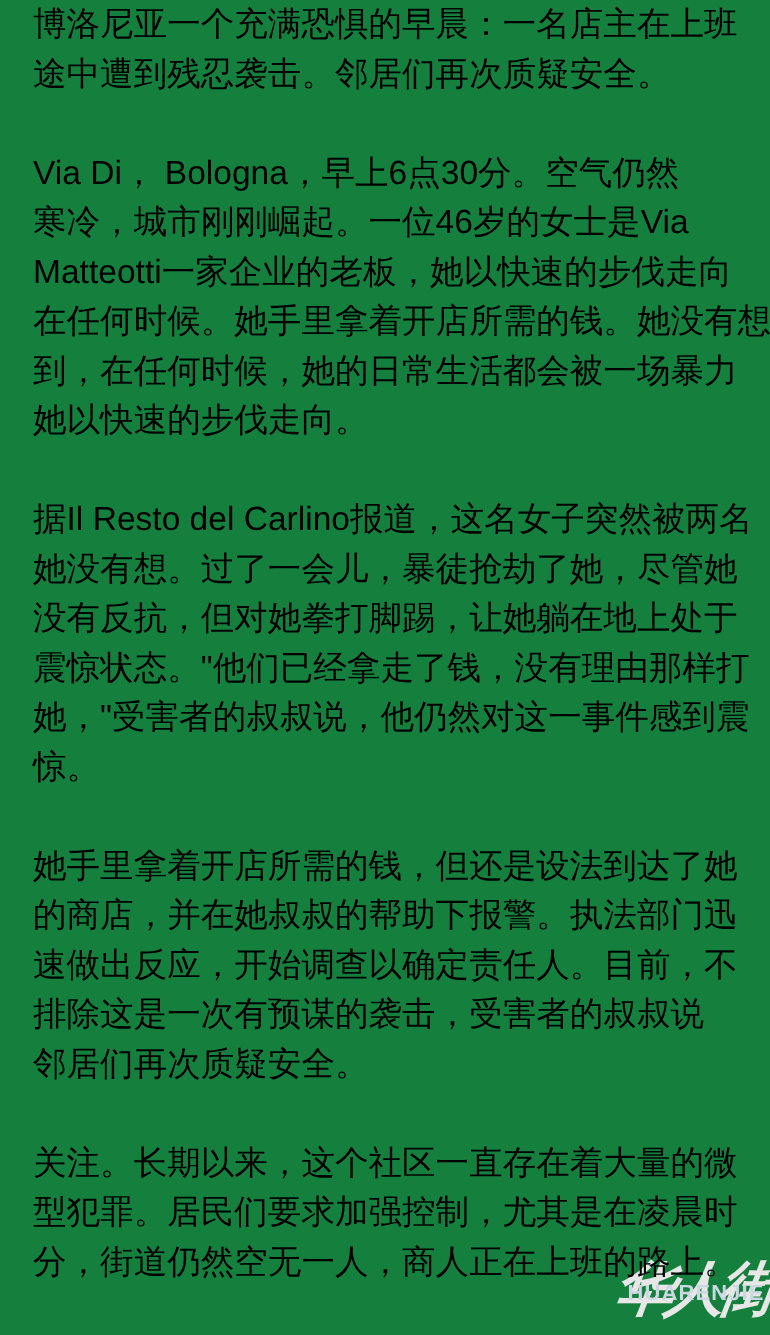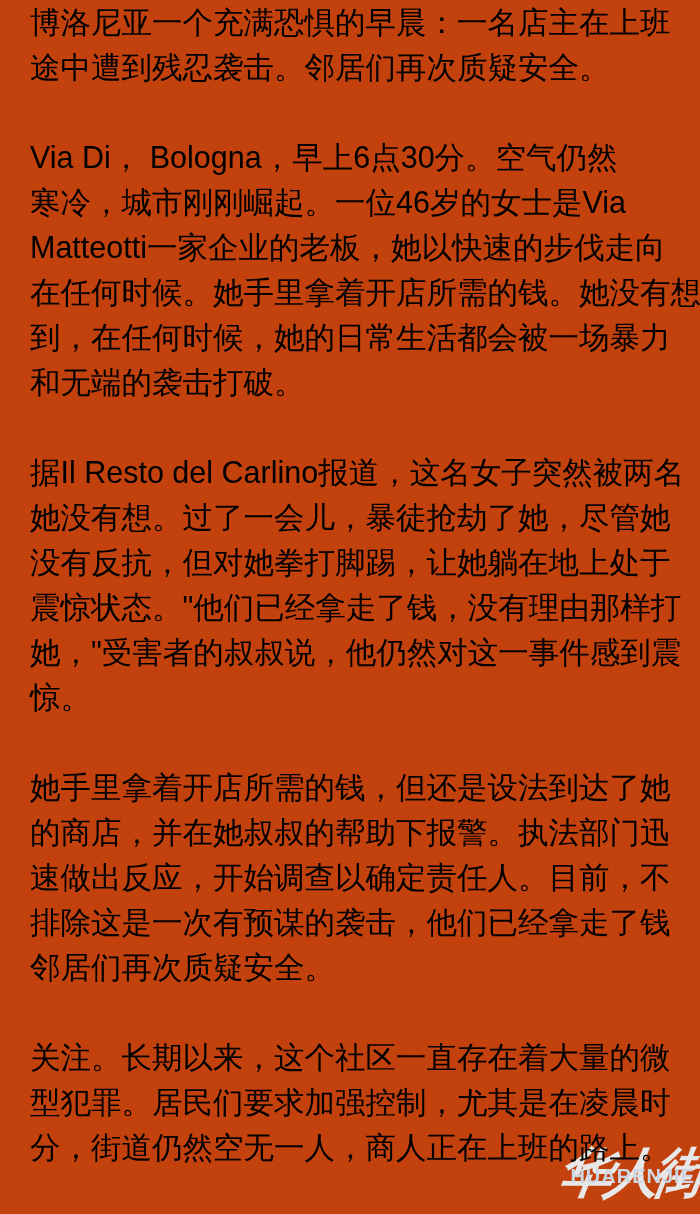--- a/index.html
+++ b/index.html
@@ -4,21 +4,21 @@
 <style>
   html, body {
     margin: 0;
     padding: 0;
     background: #ffffff;
   }
   .page {
     position: relative;
     width: 700px;
     height: 1214px;
-    background: #c2410c;
+    background: #15803d;
     overflow: hidden;
     font-family: "Liberation Sans", "DejaVu Sans", sans-serif;
   }
   .article {
     position: absolute;
     left: 30px;
     top: 0;
     width: 660px;
     color: #000000;
     font-size: 30.5px;
@@ -74,35 +74,35 @@
       <div class="paragraph">
         <div class="line">博洛尼亚一个充满恐惧的早晨：一名店主在上班</div>
         <div class="line">途中遭到残忍袭击。邻居们再次质疑安全。</div>
       </div>
       <div class="paragraph">
         <div class="line">Via Di， Bologna，早上6点30分。空气仍然</div>
         <div class="line">寒冷，城市刚刚崛起。一位46岁的女士是Via</div>
         <div class="line">Matteotti一家企业的老板，她以快速的步伐走向</div>
         <div class="line">在任何时候。她手里拿着开店所需的钱。她没有想</div>
         <div class="line">到，在任何时候，她的日常生活都会被一场暴力</div>
-        <div class="line">和无端的袭击打破。</div>
+        <div class="line">她以快速的步伐走向。</div>
       </div>
       <div class="paragraph">
         <div class="line">据Il Resto del Carlino报道，这名女子突然被两名</div>
         <div class="line">她没有想。过了一会儿，暴徒抢劫了她，尽管她</div>
         <div class="line">没有反抗，但对她拳打脚踢，让她躺在地上处于</div>
         <div class="line">震惊状态。"他们已经拿走了钱，没有理由那样打</div>
         <div class="line">她，"受害者的叔叔说，他仍然对这一事件感到震</div>
         <div class="line">惊。</div>
       </div>
       <div class="paragraph">
         <div class="line">她手里拿着开店所需的钱，但还是设法到达了她</div>
         <div class="line">的商店，并在她叔叔的帮助下报警。执法部门迅</div>
         <div class="line">速做出反应，开始调查以确定责任人。目前，不</div>
-        <div class="line">排除这是一次有预谋的袭击，他们已经拿走了钱</div>
+        <div class="line">排除这是一次有预谋的袭击，受害者的叔叔说</div>
         <div class="line">邻居们再次质疑安全。</div>
       </div>
       <div class="paragraph">
         <div class="line">关注。长期以来，这个社区一直存在着大量的微</div>
         <div class="line">型犯罪。居民们要求加强控制，尤其是在凌晨时</div>
         <div class="line">分，街道仍然空无一人，商人正在上班的路上。</div>
       </div>
     </div>
 
   <div class="watermark">

